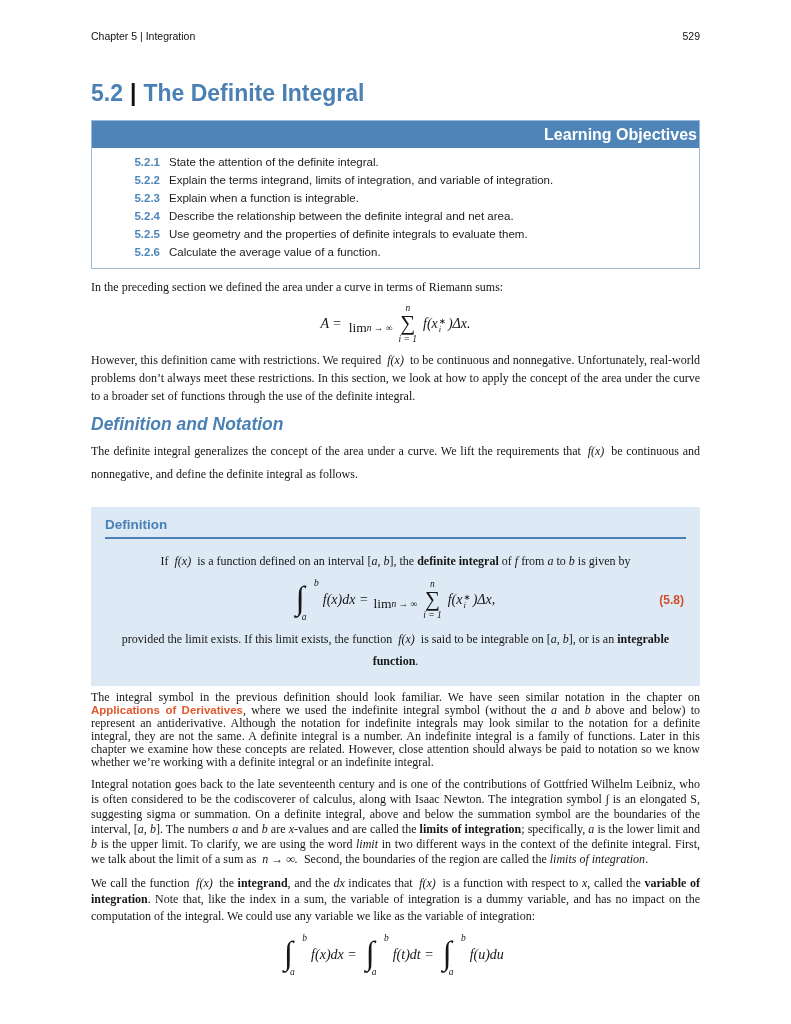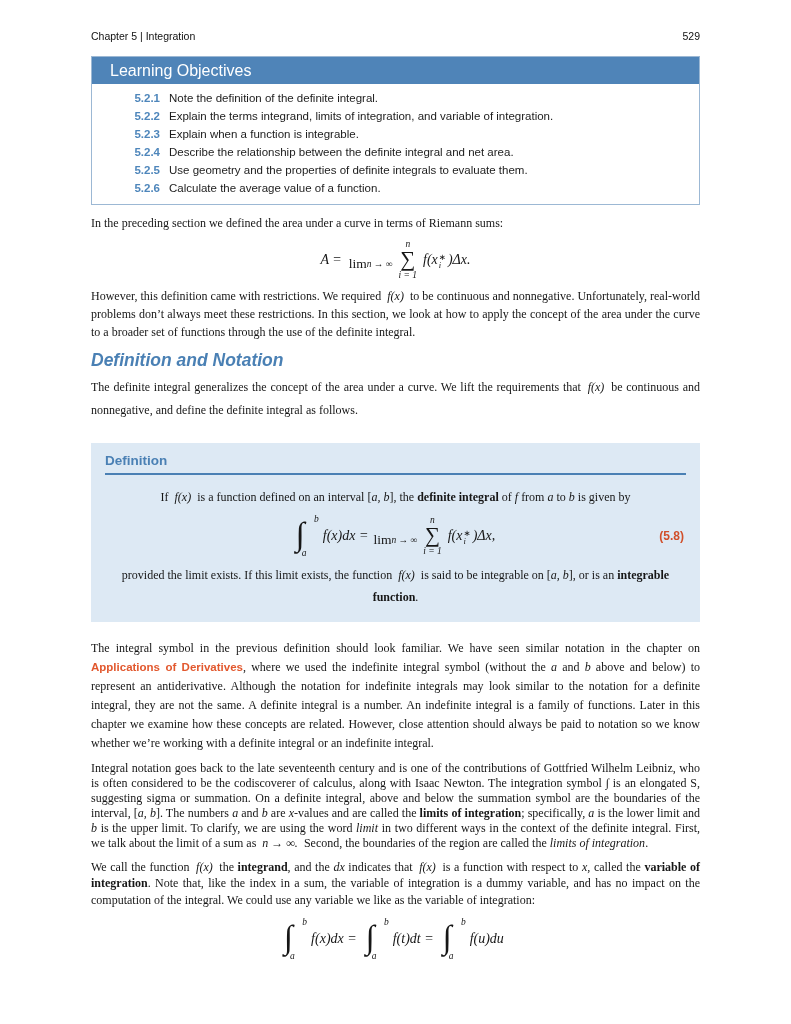--- a/index.html
+++ b/index.html
@@ -15,34 +15,34 @@
   }
   
   .running-head{display:flex;justify-content:space-between;
     font-family:"Liberation Sans",sans-serif;font-size:10.5px;color:#111;}
   
   .title{margin:38px 0 0 0;font-family:"Liberation Sans",sans-serif;
     font-weight:700;font-size:23px;line-height:26px;color:var(--accent-blue);}
   .title .tsep{color:#111;margin:0 7px;}
   
   .lo-box{margin-top:14px;border:1px solid var(--border-blue);}
-  .lo-bar{background:var(--bar-blue);color:#fff;text-align:left;
-    font-family:"Liberation Sans",sans-serif;font-weight:400;font-size:16px;
-    line-height:19px;padding:4px 18px;}
+  .lo-bar{background:var(--bar-blue);color:#fff;text-align:right;
+    font-family:"Liberation Sans",sans-serif;font-weight:700;font-size:16px;
+    line-height:19px;padding:4px 2px;}
   .lo-items{padding:5px 0 7px 0;}
   .lo-item{display:flex;font-family:"Liberation Sans",sans-serif;
     font-size:11.5px;line-height:18px;color:#1c1c1c;padding-left:38px;}
   .lo-num{color:var(--num-blue);font-weight:700;width:30px;flex:0 0 auto;
     margin-right:9px;text-align:right;}
   
   .body{margin:0;font-size:12px;line-height:13.6px;text-align:justify;}
   .p-intro{margin-top:12px;text-align:left;}
   .p-however{margin-top:4px;line-height:18px;}
   .p-defnot{margin-top:6px;line-height:23px;}
-  .p-symbol{margin-top:17px;line-height:19px;}
+  .p-symbol{margin-top:5px;line-height:13px;}
   .p-leibniz{margin-top:8px;line-height:15px;}
   .p-integrand{margin-top:8px;line-height:16.5px;}
   .i{font-style:italic;}
   .b{font-weight:700;}
   .m{font-style:italic;display:inline-block;padding:0 3px;line-height:normal;}
   .link{color:var(--link-orange);font-weight:700;
     font-family:"Liberation Sans",sans-serif;font-size:11.5px;cursor:pointer;}
   
   .h2{margin:9px 0 0 0;font-family:"Liberation Sans",sans-serif;
     font-weight:700;font-size:17.5px;line-height:20px;color:var(--accent-blue);font-style:italic;}
@@ -86,27 +86,28 @@
 </head>
 <body>
 
 <div class="page">
 
   <div class="running-head">
     <span>Chapter 5 | Integration</span>
     <span>529</span>
   </div>
 
+  <h1 class="title"><span>5.2</span><span class="tsep">|</span><span>The Definite Integral</span></h1>
 
   <section class="lo-box">
     <div class="lo-bar">Learning Objectives</div>
     <div class="lo-items">
       <div class="lo-item">
           <span class="lo-num">5.2.1</span>
-          <span>Note the definition of the definite integral.</span>
+          <span>State the attention of the definite integral.</span>
         </div>
       <div class="lo-item">
           <span class="lo-num">5.2.2</span>
           <span>Explain the terms integrand, limits of integration, and variable of integration.</span>
         </div>
       <div class="lo-item">
           <span class="lo-num">5.2.3</span>
           <span>Explain when a function is integrable.</span>
         </div>
       <div class="lo-item">

